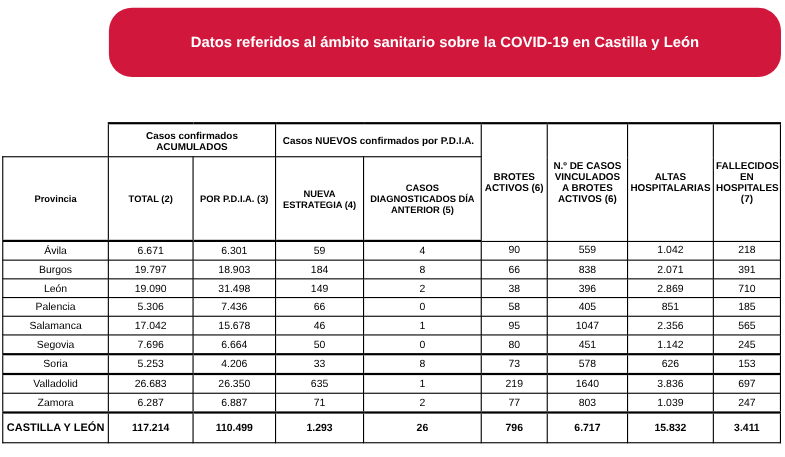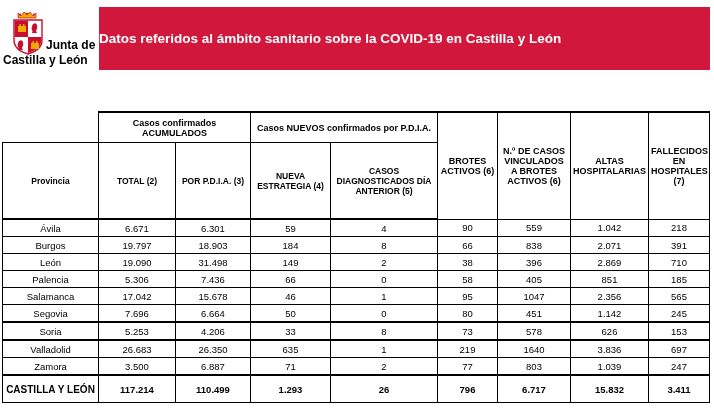--- a/index.html
+++ b/index.html
@@ -7,22 +7,22 @@
         font-family:"Liberation Sans", sans-serif;color:#000;}
 
   
   .logo{position:absolute;left:2px;top:10px;width:110px;height:64px;}
   .logo svg{position:absolute;left:8px;top:0px;}
   .logo .l1{position:absolute;left:44px;top:28px;font-size:12px;font-weight:bold;white-space:nowrap;}
   .logo .l2{position:absolute;left:1px;top:43px;font-size:12px;font-weight:bold;white-space:nowrap;}
 
   
   .banner{position:absolute;left:99px;top:7px;width:611px;height:63px;
-          display:flex;align-items:center;
-          color:#fff;font-weight:bold;font-size:13.5px;text-align:center;}
+          display:flex;align-items:center;justify-content:center;
+          color:#fff;font-weight:bold;font-size:13.5px;text-align:center;border-radius:21px;}
 
   
   .subtitle{position:absolute;right:4px;top:83px;font-style:italic;font-size:10.5px;}
 
   
   table.covid{position:absolute;left:2px;top:111px;width:707px;
               border-collapse:collapse;table-layout:fixed;}
   table.covid td, table.covid th{border:1px solid #000;padding:0 2px;
               font-size:9.5px;text-align:center;vertical-align:middle;
               overflow:hidden;}
@@ -36,41 +36,20 @@
   tr.hl td{font-weight:normal;border-top:2px solid #000;border-bottom:2px solid #000;}
   tbody tr:last-child td{border-bottom:2px solid #000;}
   tfoot td{border:none;font-weight:bold;height:26px;font-size:10px;vertical-align:bottom;padding-bottom:4px;}
   tfoot td.prov{font-size:10px;}
 </style>
 </head>
 <body>
 
 <div class="page">
 
-  <div class="logo">
-    <svg width="36" height="46" viewBox="0 0 36 46">
-
-      <path d="M8 8 L8 3 L11 6 L14 2 L17 5 L20 2 L23 6 L26 3 L26 8 Z" fill="#f2a900" stroke="#c8102e" stroke-width="0.7"></path>
-      <circle cx="10" cy="4.5" r="1" fill="#c8102e"></circle>
-      <circle cx="17" cy="3.5" r="1" fill="#c8102e"></circle>
-      <circle cx="24" cy="4.5" r="1" fill="#c8102e"></circle>
-
-      <path d="M4 10 H32 V30 Q32 40 18 44 Q4 40 4 30 Z" fill="#fff" stroke="#c8102e" stroke-width="1.4"></path>
-      <path d="M4.7 10.7 H18 V27 H4.7 Z" fill="#c8102e"></path>
-      <path d="M18 27 H31.3 V30 Q31.3 39.2 18 43.2 Z" fill="#c8102e"></path>
-
-      <path d="M8 22 V16 h1.5 v-2 h1.5 v2 h2 v-2 h1.5 v2 H16 v6 Z" fill="#f2a900"></path>
-      <path d="M21 39 V33 h1.5 v-2 h1.5 v2 h2 v-2 h1.5 v2 H29 v6 Z" fill="#f2a900"></path>
-
-      <path d="M23 14 q3 -2 4 1 q1 3 -1 6 l1 2 h-5 l0.5 -2 q-2 -3 0.5 -7 Z" fill="#c8102e"></path>
-      <path d="M9 31 q3 -2 4 1 q1 3 -1 6 l1 2 H8 l0.5 -2 q-2 -3 0.5 -7 Z" fill="#c8102e"></path>
-    </svg>
-    <div class="l1">Junta de</div>
-    <div class="l2">Castilla y León</div>
-  </div>
 
   <div class="banner" style="background: rgb(210, 23, 60); color: rgb(255, 255, 255);">
     <span>Datos referidos al ámbito sanitario sobre la COVID-19 en Castilla y León</span>
   </div>
 
 
   <table class="covid">
     <colgroup>
       <col style="width:96px">
         <col style="width:77px">
@@ -184,21 +163,21 @@
           <td>26.350</td>
           <td>635</td>
           <td>1</td>
           <td>219</td>
           <td>1640</td>
           <td>3.836</td>
           <td>697</td>
         </tr>
         <tr>
           <td class="prov">Zamora</td>
-          <td>3.500</td>
+          <td>6.287</td>
           <td>6.887</td>
           <td>71</td>
           <td>2</td>
           <td>77</td>
           <td>803</td>
           <td>1.039</td>
           <td>247</td>
         </tr>
       </tbody>
     <tfoot>

